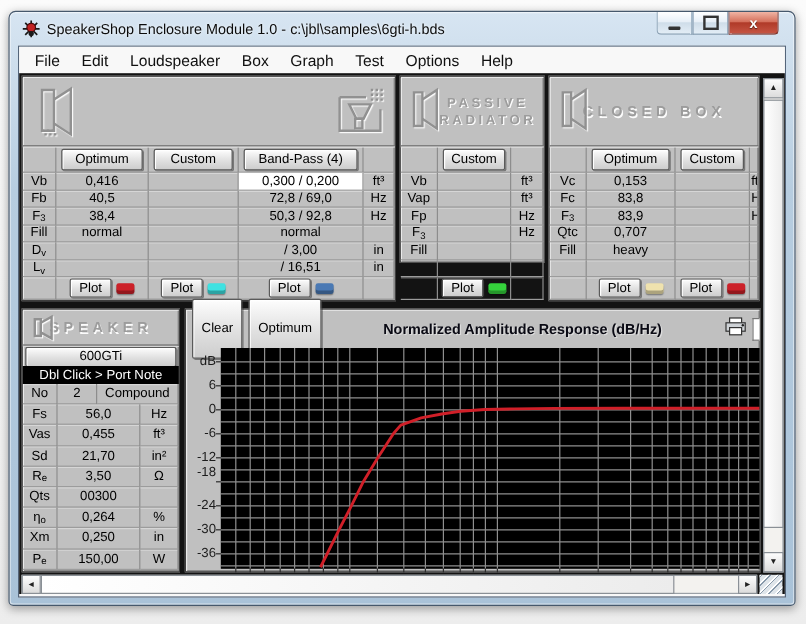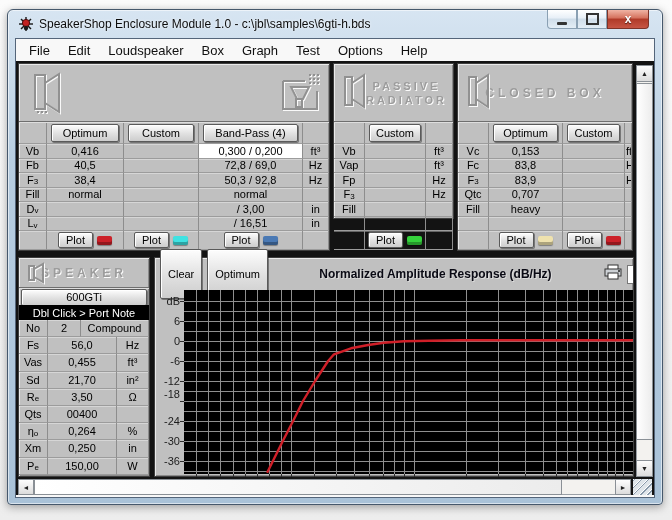--- a/index.html
+++ b/index.html
@@ -420,21 +420,21 @@
               <div class="cell">
                 <span>R</span>
                 <span class="sub">e</span>
               </div>
               <div class="cell val">3,50</div>
               <div class="cell">Ω</div>
               <div class="cell">
                 <span>Qts</span>
                 <span class="sub"></span>
               </div>
-              <div class="cell val">00400</div>
+              <div class="cell val">00300</div>
               <div class="cell"></div>
               <div class="cell">
                 <span>η</span>
                 <span class="sub">o</span>
               </div>
               <div class="cell val">0,264</div>
               <div class="cell">%</div>
               <div class="cell">
                 <span>Xm</span>
                 <span class="sub"></span>

